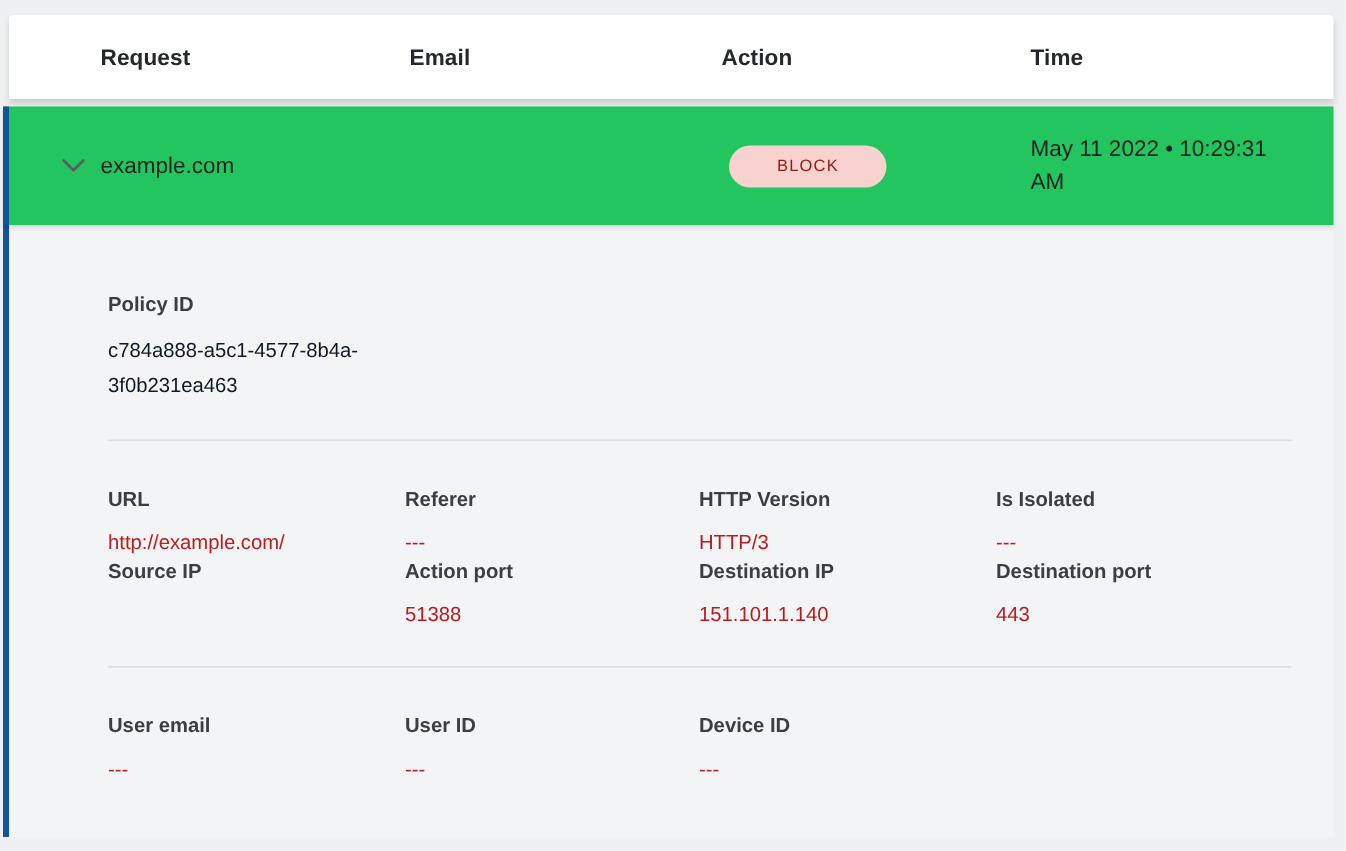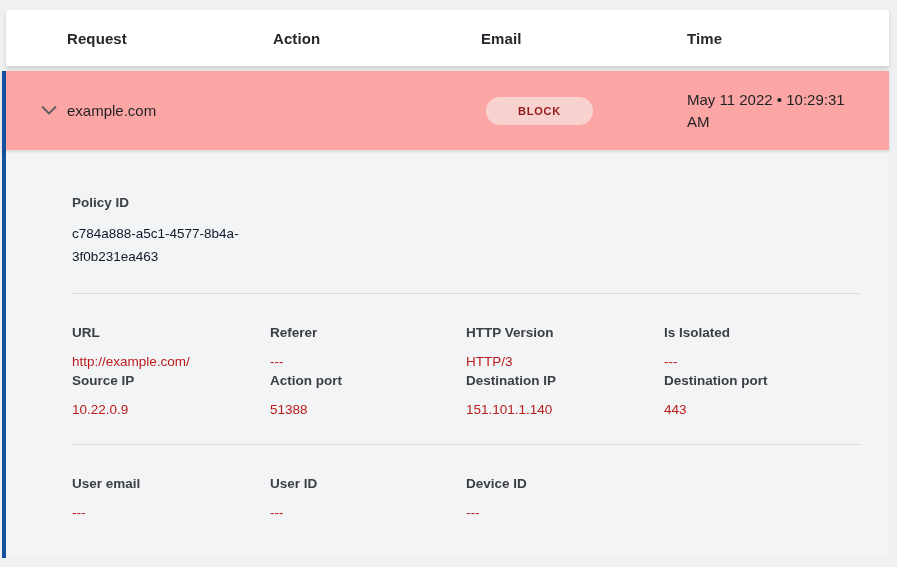--- a/index.html
+++ b/index.html
@@ -34,21 +34,21 @@
   .th {
     font-size: 15px;
     font-weight: 700;
     color: #24272b;
     letter-spacing: 0.1px;
   }
 
   
   .row {
     margin-top: 5px;
-    background: #fca5a5;
+    background: #22c55e;
     border-left: 4px solid #14529e;
     height: 79px;
     display: grid;
     grid-template-columns: 206px 208px 206px 1fr;
     align-items: center;
     padding-left: 61px;
     padding-right: 24px;
     position: relative;
     z-index: 1;
     box-shadow: 0 2px 3px rgba(0,0,0,0.10);
@@ -70,21 +70,21 @@
     display: inline-flex;
     align-items: center;
     justify-content: center;
     height: 28px;
     padding: 0 32px;
     margin-left: 5px;
     border-radius: 999px;
     background: #f8d2ce;
     color: #931a1a;
     font-size: 11px;
-    font-weight: 700;
+    font-weight: 400;
     letter-spacing: 0.8px;
   }
 
   
   .details {
     background: #f3f4f5;
     border-left: 4px solid #14529e;
     min-height: 408px;
     padding: 43px 28px 30px 66px;
   }
@@ -123,22 +123,22 @@
   .fields-row.spaced { }
 </style>
 </head>
 <body>
 
 <div class="page">
   <div class="card">
 
     <div class="thead">
       <div class="th">Request</div>
+      <div class="th">Email</div>
       <div class="th">Action</div>
-      <div class="th">Email</div>
       <div class="th">Time</div>
     </div>
 
     <div class="row">
       <button class="chevron-btn">
         <svg width="16" height="9" viewBox="0 0 16 9" fill="none">
           <polyline points="1.5,1 8,7.5 14.5,1" stroke="#5a5e63" stroke-width="1.8" stroke-linecap="round" stroke-linejoin="round"></polyline>
         </svg>
       </button>
       <div class="cell-request">example.com</div>
@@ -173,21 +173,20 @@
         </div>
         <div>
           <div class="flabel">Is Isolated</div>
           <div class="fvalue">---</div>
         </div>
       </div>
 
       <div class="fields-row spaced">
         <div>
           <div class="flabel">Source IP</div>
-          <div class="fvalue">10.22.0.9</div>
         </div>
         <div>
           <div class="flabel">Action port</div>
           <div class="fvalue">51388</div>
         </div>
         <div>
           <div class="flabel">Destination IP</div>
           <div class="fvalue">151.101.1.140</div>
         </div>
         <div>

